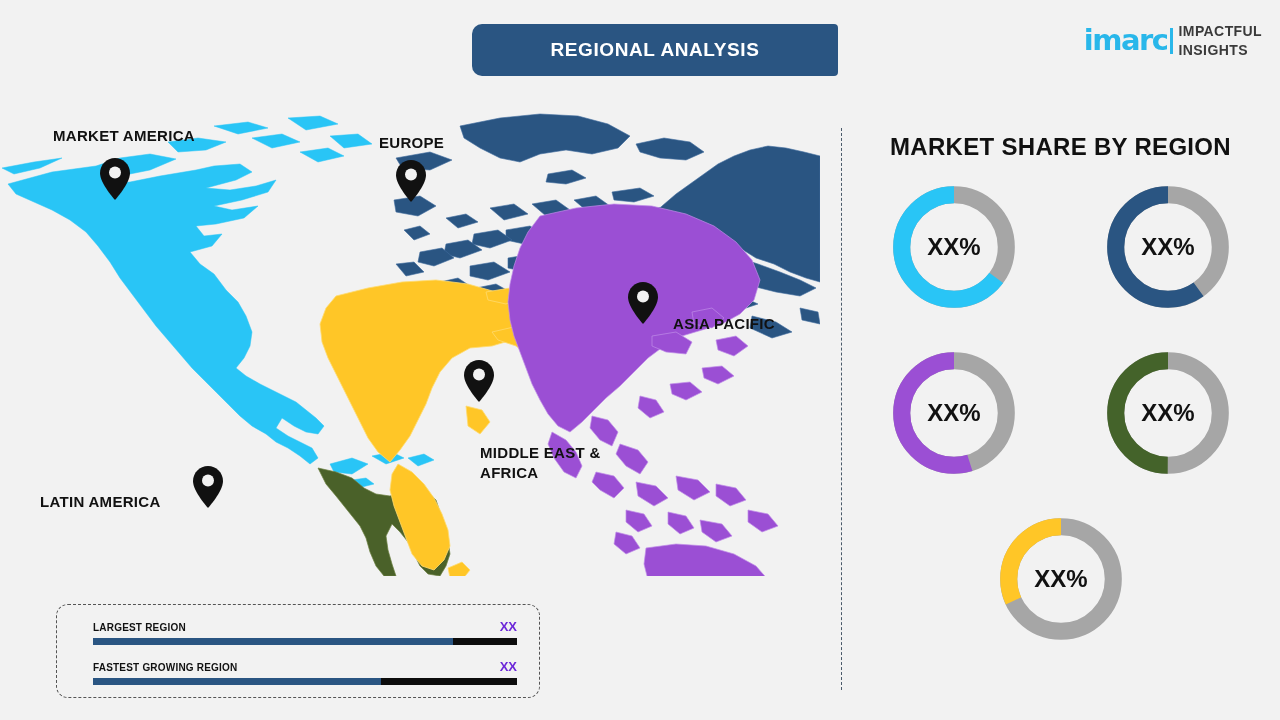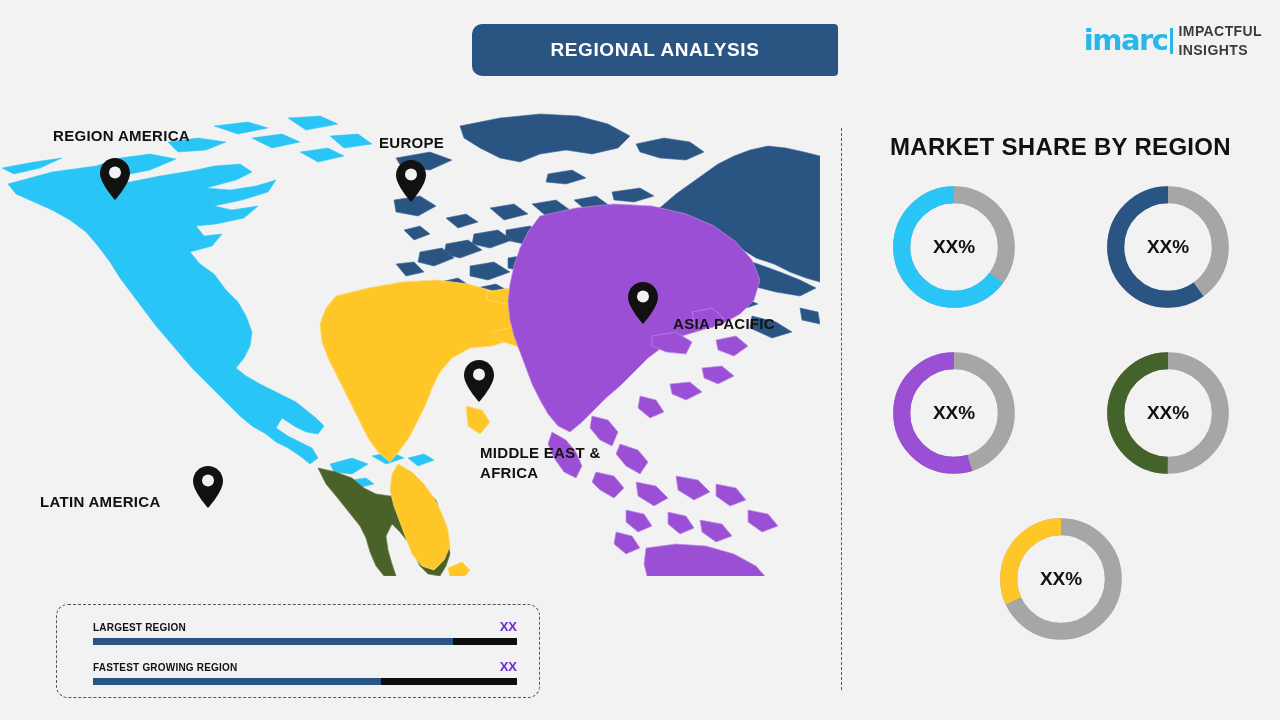--- a/index.html
+++ b/index.html
@@ -70,21 +70,21 @@
     position: absolute; left: 841px; top: 133px; width: 439px;
     text-align: center; font-size: 24px; font-weight: bold; color: #111;
     letter-spacing: .3px;
   }
   .donut-grid { position: absolute; left: 855px; top: 178px; width: 412px; }
   .donut-row { display: flex; justify-content: center; gap: 76px; margin-bottom: 28px; }
   .donut { position: relative; width: 138px; height: 138px; }
   .donut svg { width: 100%; height: 100%; display: block; transform: rotate(-90deg); }
   .donut-label {
     position: absolute; inset: 0; display: flex; align-items: center; justify-content: center;
-    font-size: 19px; font-weight: bold; color: #111; text-align: center;
+    font-size: 24px; font-weight: bold; color: #111; text-align: center;
   }
 </style>
 </head>
 <body>
 
 <div class="stage">
 
   <div class="title-bar">
     <span class="title-text">REGIONAL ANALYSIS</span>
   </div>
@@ -250,21 +250,21 @@
         </svg>
     </div>
     <div class="pin" style="left:193px; top:370px;">
       <svg viewBox="0 0 30 42">
           <path d="M15 0C6.7 0 0 6.7 0 15c0 10.5 15 27 15 27s15-16.5 15-27C30 6.7 23.3 0 15 0z" fill="#111"></path>
           <circle cx="15" cy="14.5" r="6" fill="#f2f2f2"></circle>
         </svg>
     </div>
   </div>
 
-  <div class="map-label" style="left:53px; top:126px;">REGION AMERICA</div>
+  <div class="map-label" style="left:53px; top:126px;">MARKET AMERICA</div>
   <div class="map-label" style="left:379px; top:133px;">EUROPE</div>
   <div class="map-label" style="left:673px; top:314px;">ASIA PACIFIC</div>
   <div class="map-label" style="left:480px; top:408px;margin-top:35px;">MIDDLE EAST &amp;
 AFRICA</div>
   <div class="map-label" style="left:40px; top:492px;">LATIN AMERICA</div>
 
   <div class="legend-box">
     <div class="legend-row">
       <div class="legend-head">
         <span class="legend-name">LARGEST REGION</span>

